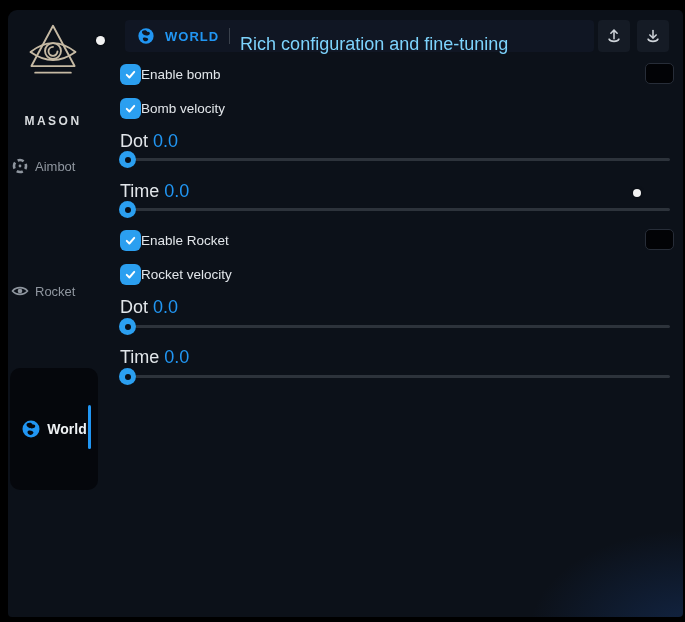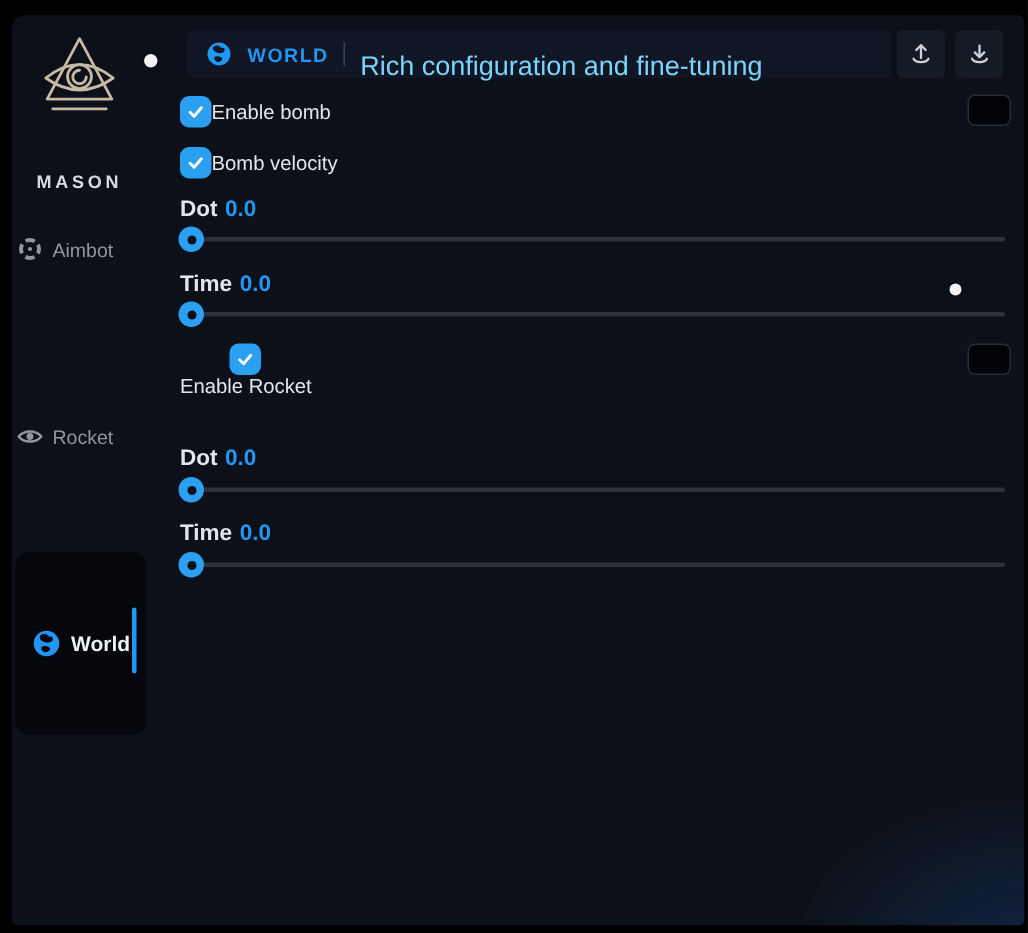--- a/index.html
+++ b/index.html
@@ -64,21 +64,21 @@
     width:21px; height:21px; background:#2b9ff0; border-radius:6px;
     display:flex; align-items:center; justify-content:center; cursor:pointer; flex:none;
   }
   .cb-label { color:#e2e6ea; font-size:13.5px; }
 
   .swatch {
     position:absolute; left:525px; width:29px; height:21px; background:#020306;
     border:1px solid #272d38; border-radius:5px; cursor:pointer;
   }
 
-  .slider-label { position:absolute; left:0; font-size:15px; color:#e2e6ea;font-weight:bold; }
+  .slider-label { position:absolute; left:0; font-size:18px; color:#e2e6ea; }
   .slider-label .val { color:#2196f3; margin-left:5px; }
   .track {
     position:absolute; left:0; width:550px; height:3px;
     background:#2d333b; border-radius:2px; cursor:pointer;
   }
   .knob {
     position:absolute; left:-1px; width:17px; height:17px; border-radius:50%;
     background:#2b9ff0; cursor:pointer;
   }
   .knob::after {
@@ -201,30 +201,38 @@
     </div>
     <div class="track" style="top:148px;"></div>
     <div class="knob" style="top:141px;"></div>
 
     <div class="slider-label" style="top:171px;">
       <span>Time</span><span class="val">0.0</span>
     </div>
     <div class="track" style="top:198px;"></div>
     <div class="knob" style="top:191px;"></div>
 
-    <div class="cb-row" style="top:219px;flex-direction:column;">
+    <div class="cb-row" style="top:219px;">
       <span class="checkbox">
         <svg viewBox="0 0 20 20" width="15" height="15" fill="none" stroke="#fff" stroke-width="2.6" stroke-linecap="round" stroke-linejoin="round">
             <path d="M5 10.5 L8.5 14 L15 6.5"></path>
           </svg>
       </span>
       <span class="cb-label">Enable Rocket</span>
     </div>
     <span class="swatch" style="top:219px;"></span>
 
+    <div class="cb-row" style="top:253px;">
+      <span class="checkbox">
+        <svg viewBox="0 0 20 20" width="15" height="15" fill="none" stroke="#fff" stroke-width="2.6" stroke-linecap="round" stroke-linejoin="round">
+            <path d="M5 10.5 L8.5 14 L15 6.5"></path>
+          </svg>
+      </span>
+      <span class="cb-label">Rocket velocity</span>
+    </div>
 
     <div class="slider-label" style="top:287px;">
       <span>Dot</span><span class="val">0.0</span>
     </div>
     <div class="track" style="top:315px;"></div>
     <div class="knob" style="top:308px;"></div>
 
     <div class="slider-label" style="top:337px;">
       <span>Time</span><span class="val">0.0</span>
     </div>

